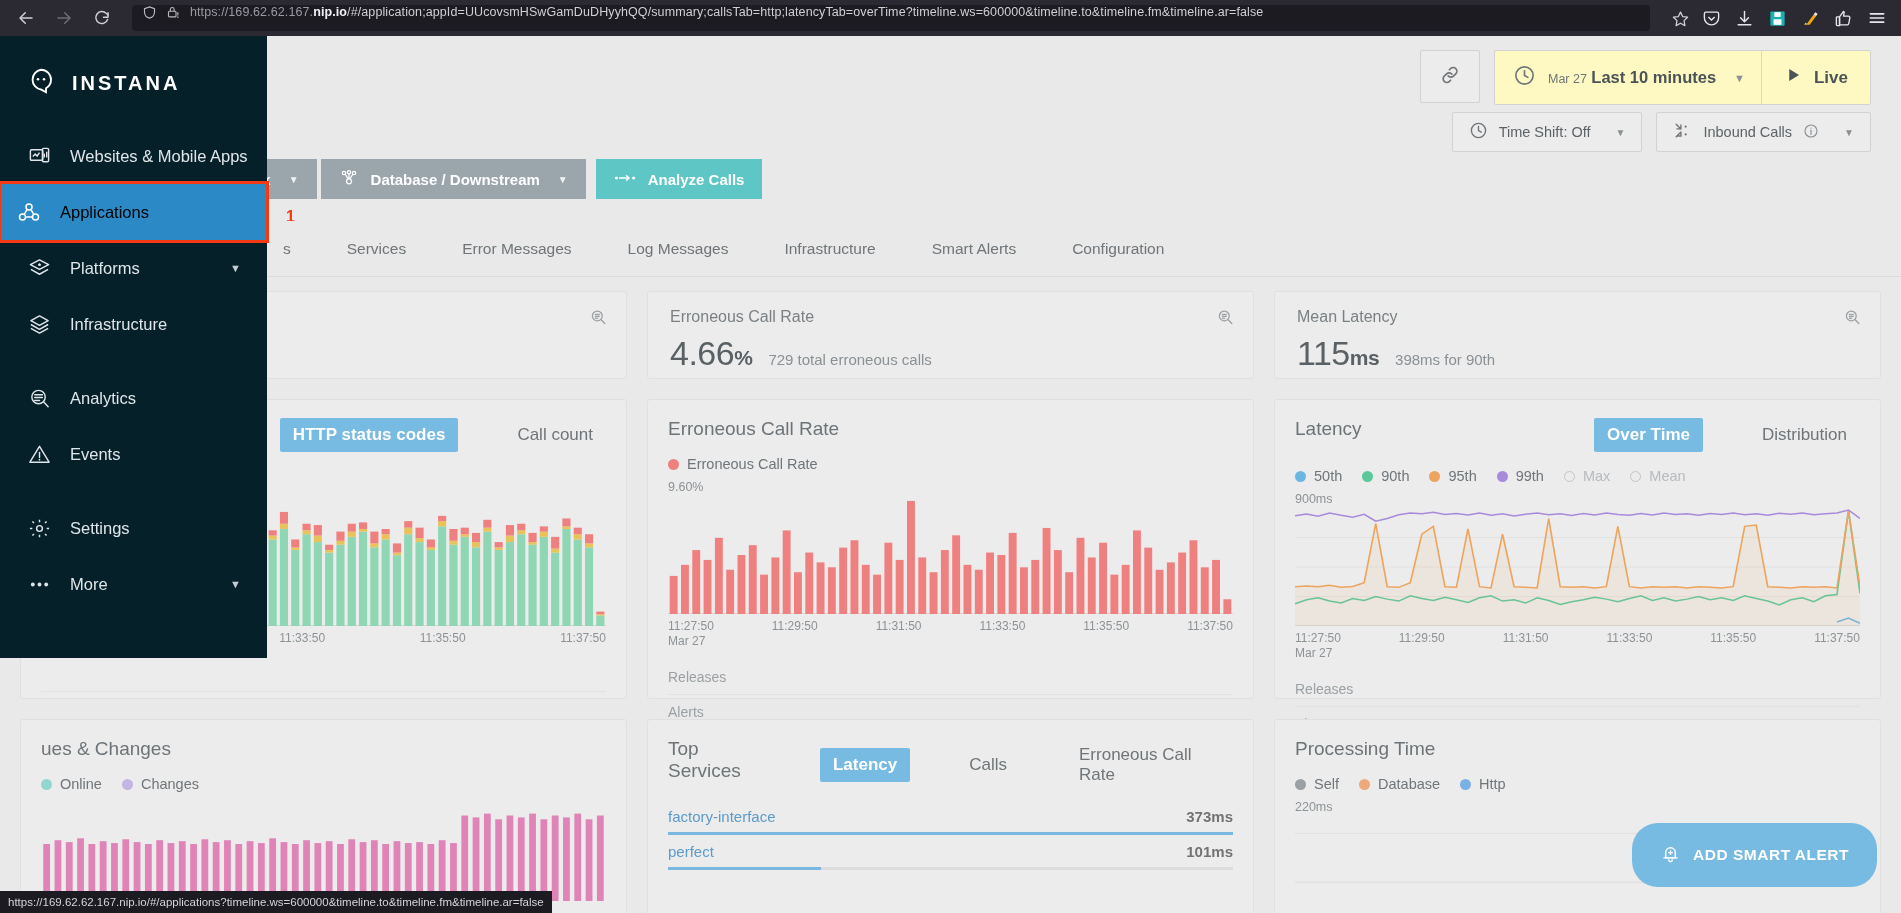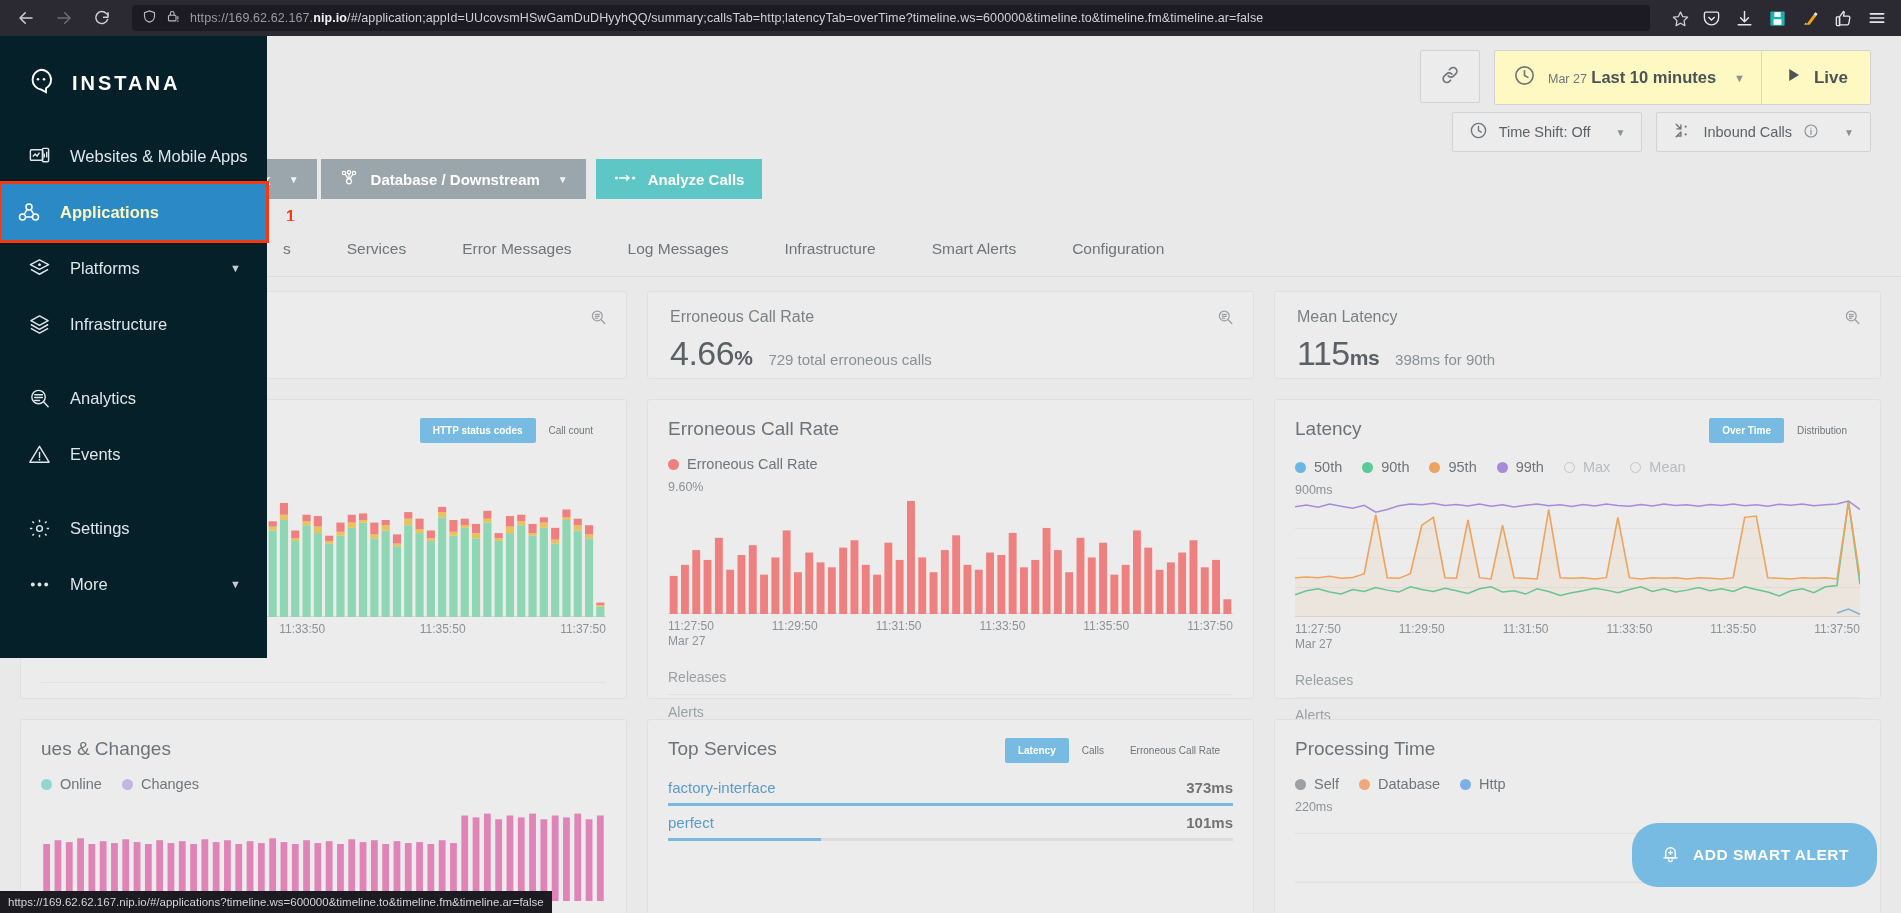--- a/index.html
+++ b/index.html
@@ -16,21 +16,21 @@
     background: #2b2a33; display: flex; align-items: center;
     padding: 0 10px; gap: 6px;
   }
   .nav-btn {
     width: 32px; height: 30px; display: flex; align-items: center; justify-content: center;
     color: #cfcfd4; font-size: 17px; border-radius: 4px;
   }
   .nav-btn.dim { color: #6d6d75; }
   .urlbar {
     flex: 1; height: 26px; background: #1c1b22; border-radius: 4px;
-    display: flex; align-items: center; gap: 9px; padding: 0 10px;
+    display: flex; align-items: flex-start; gap: 9px; padding: 0 10px;
     margin-left: 8px; margin-right: 8px;
   }
   .urlbar .u-text {
     color: #9a9aa1; font-size: 12.5px; white-space: nowrap; overflow: hidden;
     letter-spacing: .1px;
   }
   .urlbar .u-text b { color: #f2f2f4; font-weight: 700; }
   .urlbar .u-text i { font-style: normal; color: #cfcfd4; }
   .chrome-icons { display: flex; align-items: center; gap: 14px; padding-right: 4px; }
   .chrome-icons .ci { color: #e6e6ea; display: flex; align-items: center; justify-content: center; }
@@ -42,21 +42,21 @@
   }
   .logo-row { display: flex; align-items: center; gap: 16px; padding: 24px 0 0 26px; height: 70px; }
   .logo-text { font-size: 20px; letter-spacing: 3px; font-weight: 600; }
   .nav-list { margin-top: 22px; }
   .nav-item {
     display: flex; align-items: center; gap: 18px;
     height: 56px; padding-left: 26px; color: #dfe6e9; font-size: 16.5px;
     position: relative;
   }
   .nav-item .ni-ico { width: 26px; display: flex; align-items: center; justify-content: center; }
-  .nav-item.active { background: #2b8ac6; font-weight: 700; color: #fef9c3; padding-left: 16px; }
+  .nav-item.active { background: #2b8ac6; font-weight: 400; color: #000000; padding-left: 16px; }
   .nav-item.active::after {
     content: ""; position: absolute; inset: -3px -2px -3px -2px;
     border: 3px solid #f33a12; pointer-events: none;
   }
   .nav-item .caret { margin-left: auto; margin-right: 26px; color: #c3cdd1; font-size: 11px; }
   .nav-gap { height: 18px; }
 
   
   .app { position: absolute; top: 36px; left: 0; width: 1901px; height: 877px; background: #e9e9e9; }
 
@@ -116,21 +116,21 @@
   .kpi .k-num { font-size: 34px; color: #5a6165; font-weight: 400; letter-spacing: -0.5px; }
   .kpi .k-num span.unit { font-size: 21px; font-weight: 700; }
   .kpi .k-sub { font-size: 15px; color: #8a9094; }
   .mag { position: absolute; right: 18px; top: 16px; color: #9aa0a4; }
 
   
   .cc { height: 300px; padding: 18px 20px 0 20px; }
   .cc-head { display: flex; align-items: flex-start; }
   .cc-title { font-size: 19px; color: #6d7478; }
   .toggle { margin-left: auto; display: flex; align-items: center; }
-  .toggle .tg { font-size: 10px; color: #6f7579; padding: 7px 13px; border-radius: 2px; }
+  .toggle .tg { font-size: 17px; color: #6f7579; padding: 7px 13px; border-radius: 2px; margin-left: 46px; }
   .toggle .tg.on { background: #77bae2; color: #fff; font-weight: 700; }
   .legend { margin-top: 16px; display: flex; align-items: center; gap: 20px; }
   .legend .lg { display: flex; align-items: center; gap: 8px; font-size: 14.5px; color: #6f7579; }
   .legend .lg.off { color: #b6bbbe; }
   .dot { width: 11px; height: 11px; border-radius: 50%; display: inline-block; }
   .dot.ring { background: transparent; border: 1.5px solid #c0c5c8; }
   .axis-max { font-size: 12.5px; color: #8c9296; margin-top: 8px; }
   .plot { position: relative; height: 118px; margin-top: 2px; border-bottom: 1px solid #d7d7d7; }
   .plot svg { display: block; width: 100%; height: 118px; }
   .xaxis { display: flex; justify-content: space-between; font-size: 12px; color: #8c9296; padding-top: 5px; }

